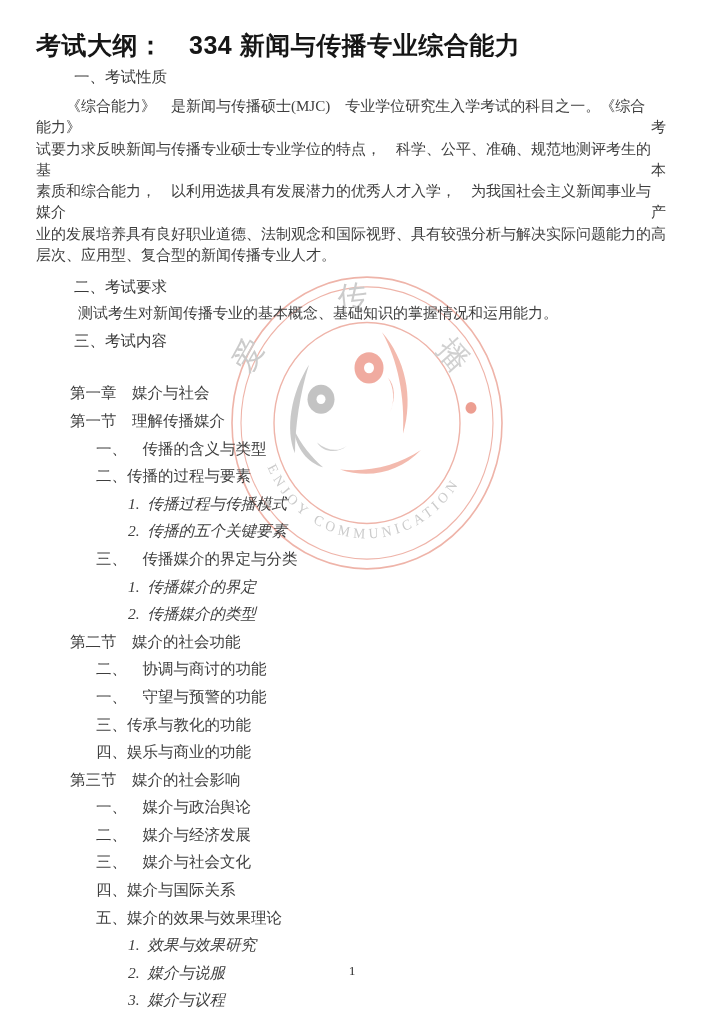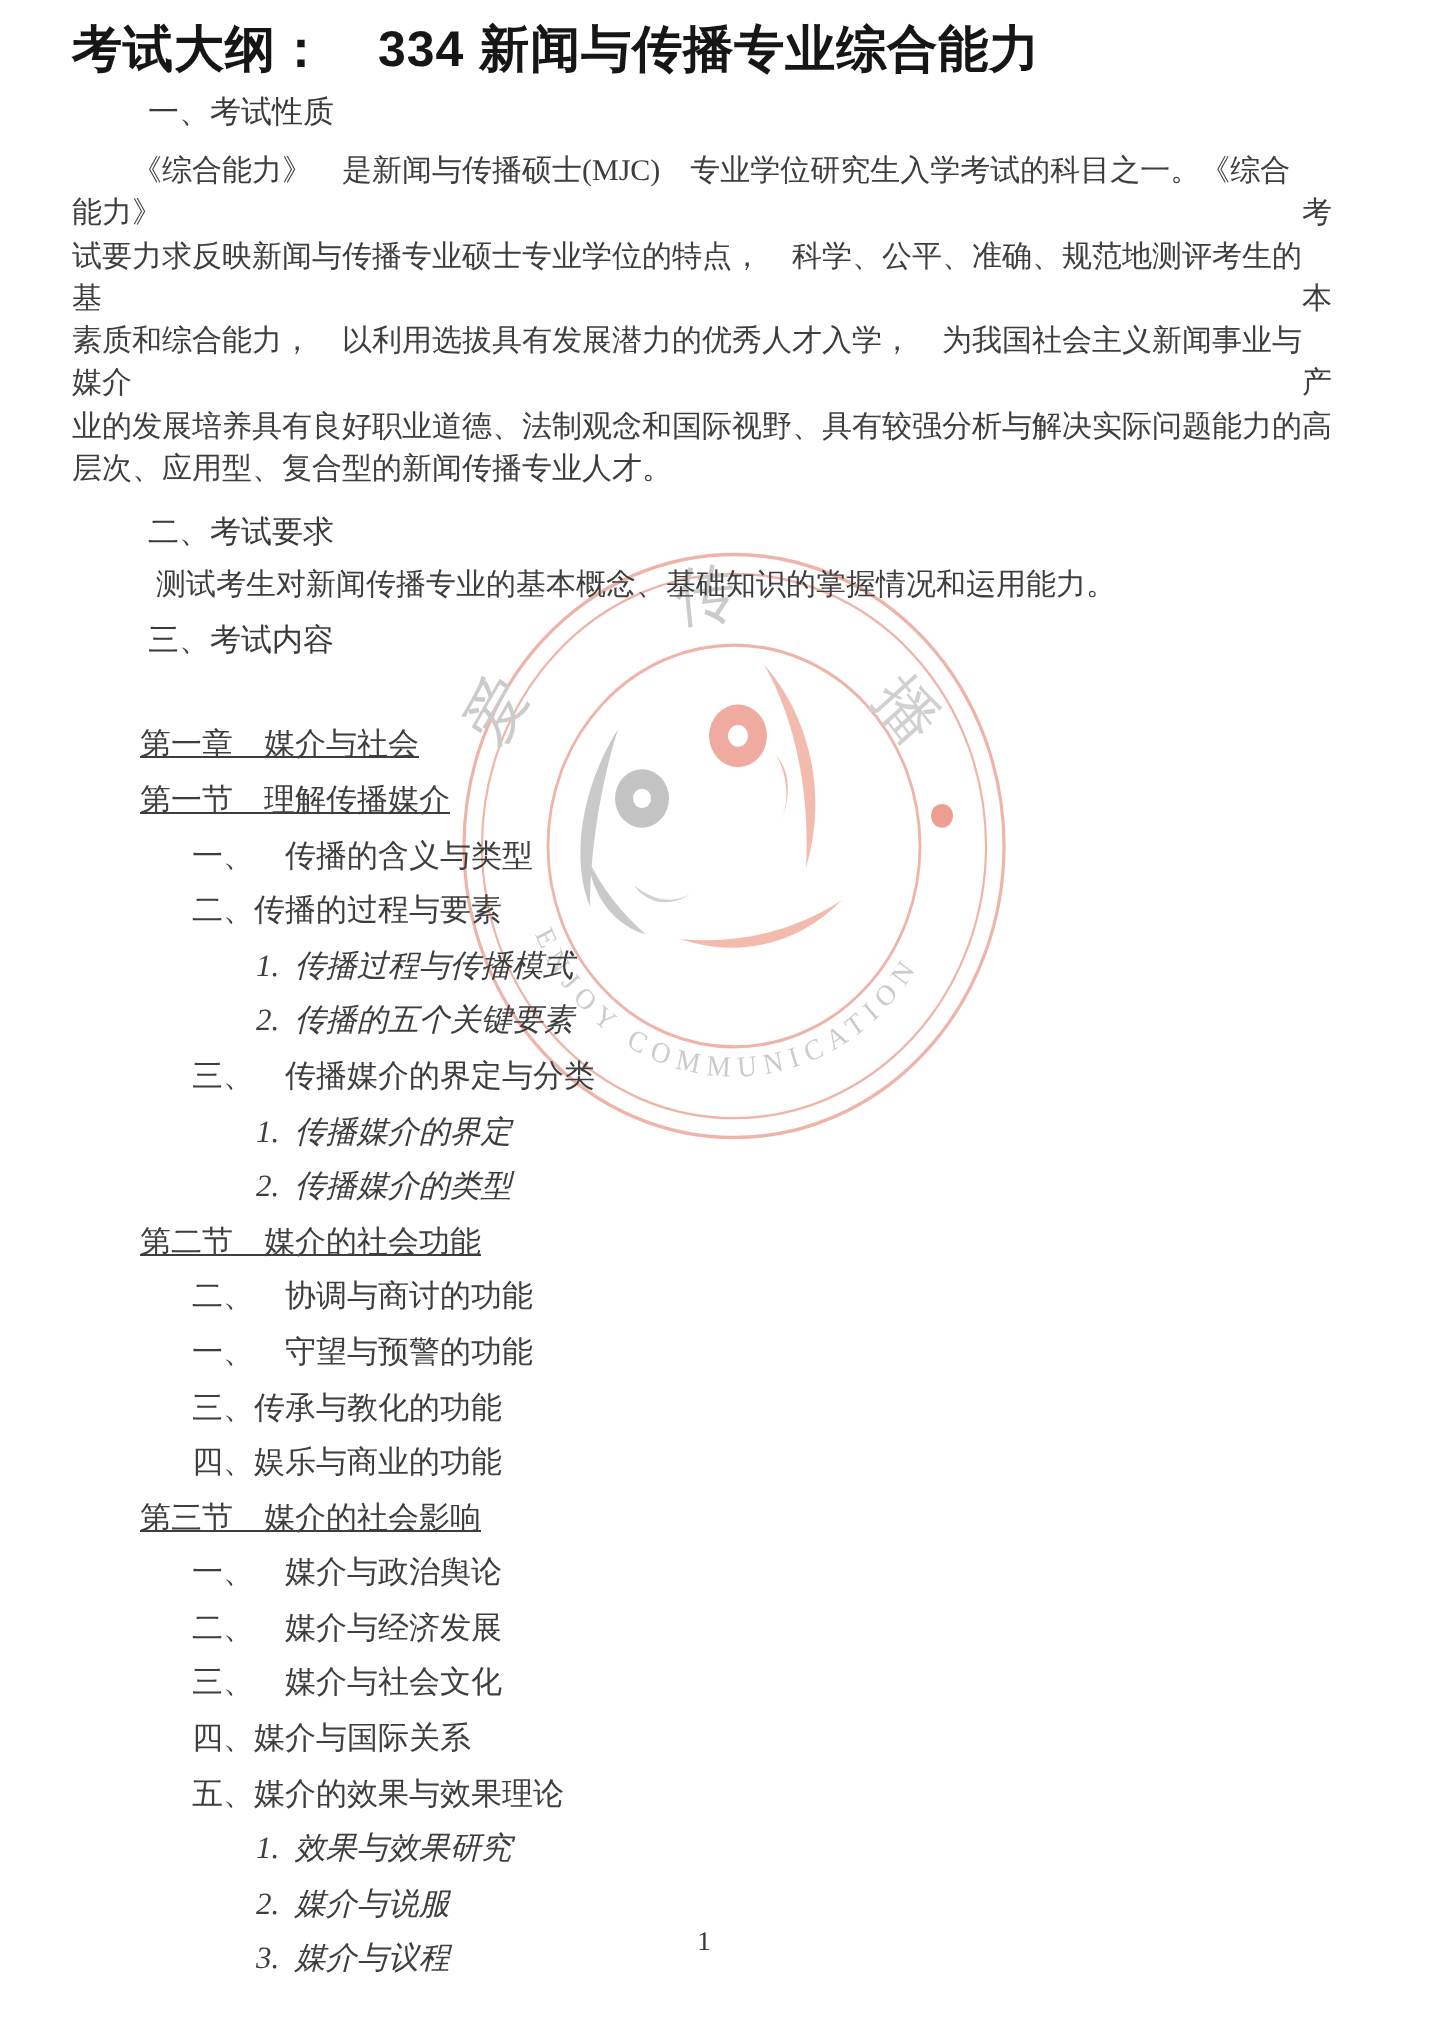--- a/index.html
+++ b/index.html
@@ -4,38 +4,38 @@
 <style>
   html,body { margin:0; padding:0; background:#888; }
   .doc {
     position:relative; width:720px; height:1009px; margin:0 auto;
     background:#ffffff; overflow:hidden;
     font-family:"Liberation Serif","DejaVu Serif",serif;
     color:#3e3e3e;
   }
   .watermark { position:absolute; left:207px; top:253px; width:320px; height:340px; z-index:0; }
   .content { position:absolute; left:0; top:0; width:704px; height:1009px; z-index:1;
-             padding:8px 38px 0 36px; box-sizing:border-box; }
+             padding:28px 38px 0 36px; box-sizing:border-box; }
   .title {
     font-family:"Liberation Sans","DejaVu Sans",sans-serif;
     font-weight:700; font-size:25px; line-height:34px; color:#161616;
     white-space:pre-wrap; letter-spacing:0.5px;
   }
   .h { font-size:15.5px; line-height:27px; margin-left:38px; color:#3a3a3a; white-space:pre-wrap; }
   .h1 { margin-top:1px; }
   .h2 { margin-top:7px; }
   .para { margin-top:6px; }
   .pline { display:flex; justify-content:space-between; line-height:21.3px; font-size:15px;
            white-space:pre-wrap;align-items:flex-end; }
   .pmain { white-space:pre-wrap; }
   .pend { white-space:pre-wrap; }
   .body2 { font-size:15px; line-height:27px; margin-left:42px; white-space:pre-wrap; }
   .gap { height:25px; }
   .oline { font-size:15.5px; line-height:27.6px; white-space:pre-wrap; }
-  .lv-chapter, .lv-section { margin-left:34px;text-decoration:underline; }
+  .lv-chapter, .lv-section { margin-left:34px; }
   .lv-item { margin-left:60px; }
   .lv-num { margin-left:92px;font-style:italic; }
   .pageno { position:absolute; left:0; top:963px; width:100%; text-align:center;
             font-size:13.5px; color:#333; }
 </style>
 </head>
 <body>
 
 <div class="doc">
 

